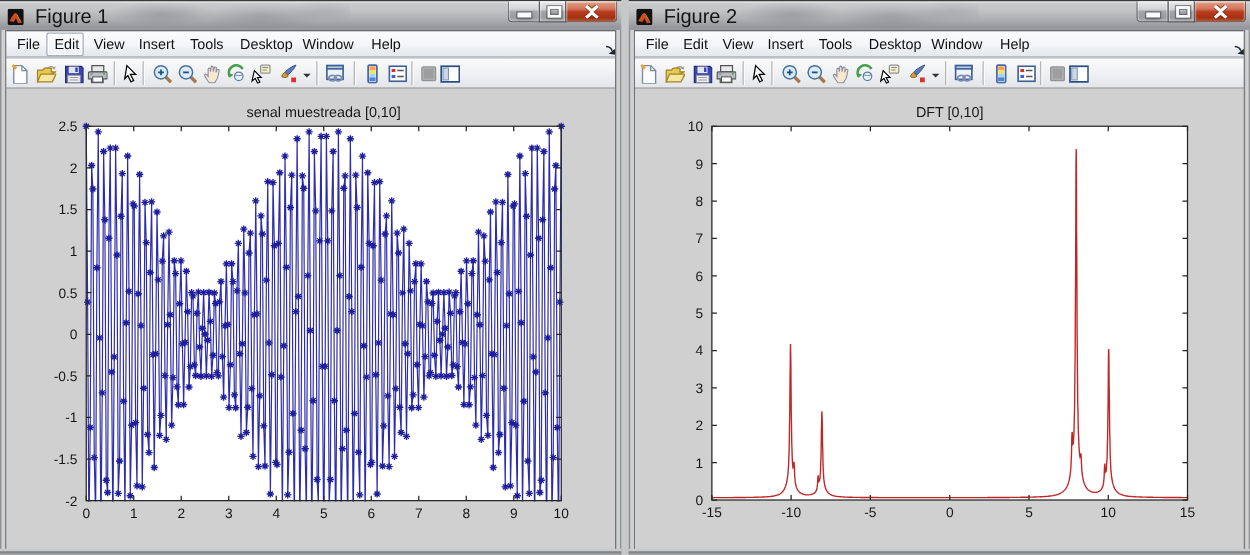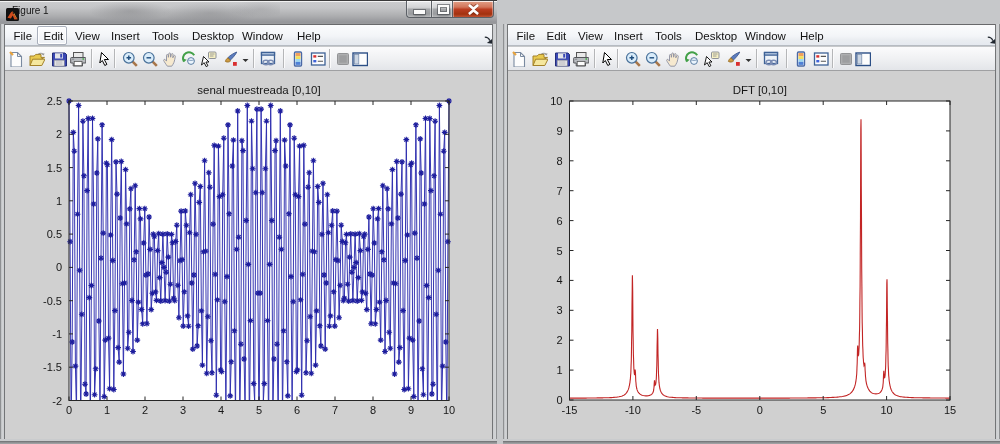--- a/index.html
+++ b/index.html
@@ -1,20 +1,20 @@
 <!DOCTYPE html>
 <html><head><meta charset="utf-8"><style>
 *{margin:0;padding:0;box-sizing:border-box}
 html,body{width:1000px;height:444px;overflow:hidden;font-family:"Liberation Sans",sans-serif}
 #page{position:relative;width:1000px;height:444px;background:#c6c8ca}
 .win{position:absolute;top:0;width:497px;height:444px}
 .tbar{position:absolute;left:0;top:0;width:100%;height:24px;background:linear-gradient(#cbccce 0%,#c4c5c7 30%,#adaeb0 65%,#95969a 92%,#9b9c9e 100%);border-top:1px solid #3a3a3a;box-shadow:inset 0 1px 0 #f2f2f2;overflow:hidden}
 .smudge{position:absolute;left:90px;top:0;width:190px;height:24px;background:radial-gradient(ellipse 60px 14px at 40px 10px,rgba(60,60,65,.22),rgba(60,60,65,0) 70%),radial-gradient(ellipse 70px 16px at 120px 12px,rgba(70,70,75,.19),rgba(70,70,75,0) 70%),radial-gradient(ellipse 45px 12px at 170px 8px,rgba(80,80,85,.16),rgba(80,80,85,0) 70%)}
 .mlicon{position:absolute;left:6px;top:6px}
-.ttext{position:absolute;left:12px;top:4px;font-size:10px;color:#141414}
+.ttext{position:absolute;left:28px;top:4px;font-size:16px;color:#141414}
 .btns{position:absolute;left:406px;top:0;height:17px;display:flex}
 .btn{height:17px;border:1px solid #5c6066;border-top:none;position:relative;background:linear-gradient(#e8e9eb 0%,#d2d3d5 40%,#a4a6a9 52%,#999b9e 82%,#b9babc 100%);box-shadow:inset 0 1px 0 rgba(255,255,255,.8),inset 1px 0 0 rgba(255,255,255,.35),inset -1px 0 0 rgba(255,255,255,.35)}
 .bmin{width:25px;border-right-width:0;border-bottom-left-radius:4px}
 .bmax{width:22px}
 .bclose{width:41px;border-left-width:0;border-bottom-right-radius:4px;background:linear-gradient(#e2a088 0%,#d2765b 38%,#bb3d21 52%,#a2310f 82%,#c05233 100%)}
 .bclose svg{position:absolute;left:14px;top:3px}
 .gmin{position:absolute;left:7px;top:9px;width:11px;height:3.5px;background:#fbfbfb;box-shadow:0 0 0 1px rgba(75,78,84,.6),0 1.5px 2px rgba(50,52,56,.45)}
 .gmax{position:absolute;left:5.5px;top:3.5px;width:11px;height:9.5px;border:2.5px solid #fbfbfb;box-shadow:0 0 0 1px rgba(75,78,84,.6),inset 0 0 0 1px rgba(75,78,84,.6),0 1.5px 2px rgba(50,52,56,.35)}
 .menu{position:absolute;left:5px;top:24px;width:487px;height:22px;background:linear-gradient(#fbfcfd 0%,#f3f5f8 55%,#eaedf1 75%,#e5e9ef 100%);border-top:1px solid #68696b;border-bottom:1px solid #b6bbc2}
 .mi{position:absolute;top:5px;font-size:11.5px;color:#111}
@@ -255,20 +255,43 @@
             <text x="444" y="343" text-anchor="middle">10</text>
           </g>
 <text class="pt" x="254" y="22.5" text-anchor="middle">senal muestreada [0,10]</text>
 </svg>
       </div>
 <div class="frameL"></div>
       <div class="frameR"></div>
       <div class="frameB"></div>
 </div>
 <div class="win" style="left:503px">
+<div class="tbar">
+ <div class="smudge"></div>
+ <div class="mlicon"><svg width="13" height="13" viewBox="0 0 13 13">
+            <rect width="13" height="13" rx="1.5" fill="#111"></rect>
+            <path d="M1.5 9.8C3 7.6 4.6 3.8 6.4 3.2 7.8 5.8 9 9.2 11.6 11.2L8.4 11.6 6.7 7.6 4.9 10.6z" fill="#cf4c1d"></path>
+            <path d="M6.4 3.2C7.8 5.8 9 9.2 11.6 11.2L9.7 8 7.7 4.3z" fill="#efa13b"></path>
+          </svg></div>
+ <span class="ttext">Figure 2</span>
+ <div class="btns">
+  <div class="btn bmin">
+            <div class="gmin"></div>
+          </div>
+  <div class="btn bmax">
+            <div class="gmax"></div>
+          </div>
+  <div class="btn bclose">
+            <svg width="13" height="11" viewBox="0 0 13 11">
+              <path d="M2.2 1l4.3 3.6L10.8 1M2.2 10l4.3-3.6L10.8 10" stroke="rgba(105,35,12,.55)" stroke-width="4.2" fill="none"></path>
+              <path d="M1.9.9l4.6 3.9 4.6-3.9M1.9 10.1l4.6-3.9 4.6 3.9" stroke="#fdfdfd" stroke-width="2.6" fill="none"></path>
+            </svg>
+          </div>
+ </div>
+</div>
 <div class="menu">
         <span class="mi" style="left:8.5px">File</span>
         <span class="mi" style="left:38.5px">Edit</span>
         <span class="mi" style="left:70px">View</span>
         <span class="mi" style="left:106px">Insert</span>
         <span class="mi" style="left:147px">Tools</span>
         <span class="mi" style="left:187px">Desktop</span>
         <span class="mi" style="left:237px">Window</span>
         <span class="mi" style="left:292px">Help</span>
         <svg class="dock" width="9" height="8" viewBox="0 0 9 8">

